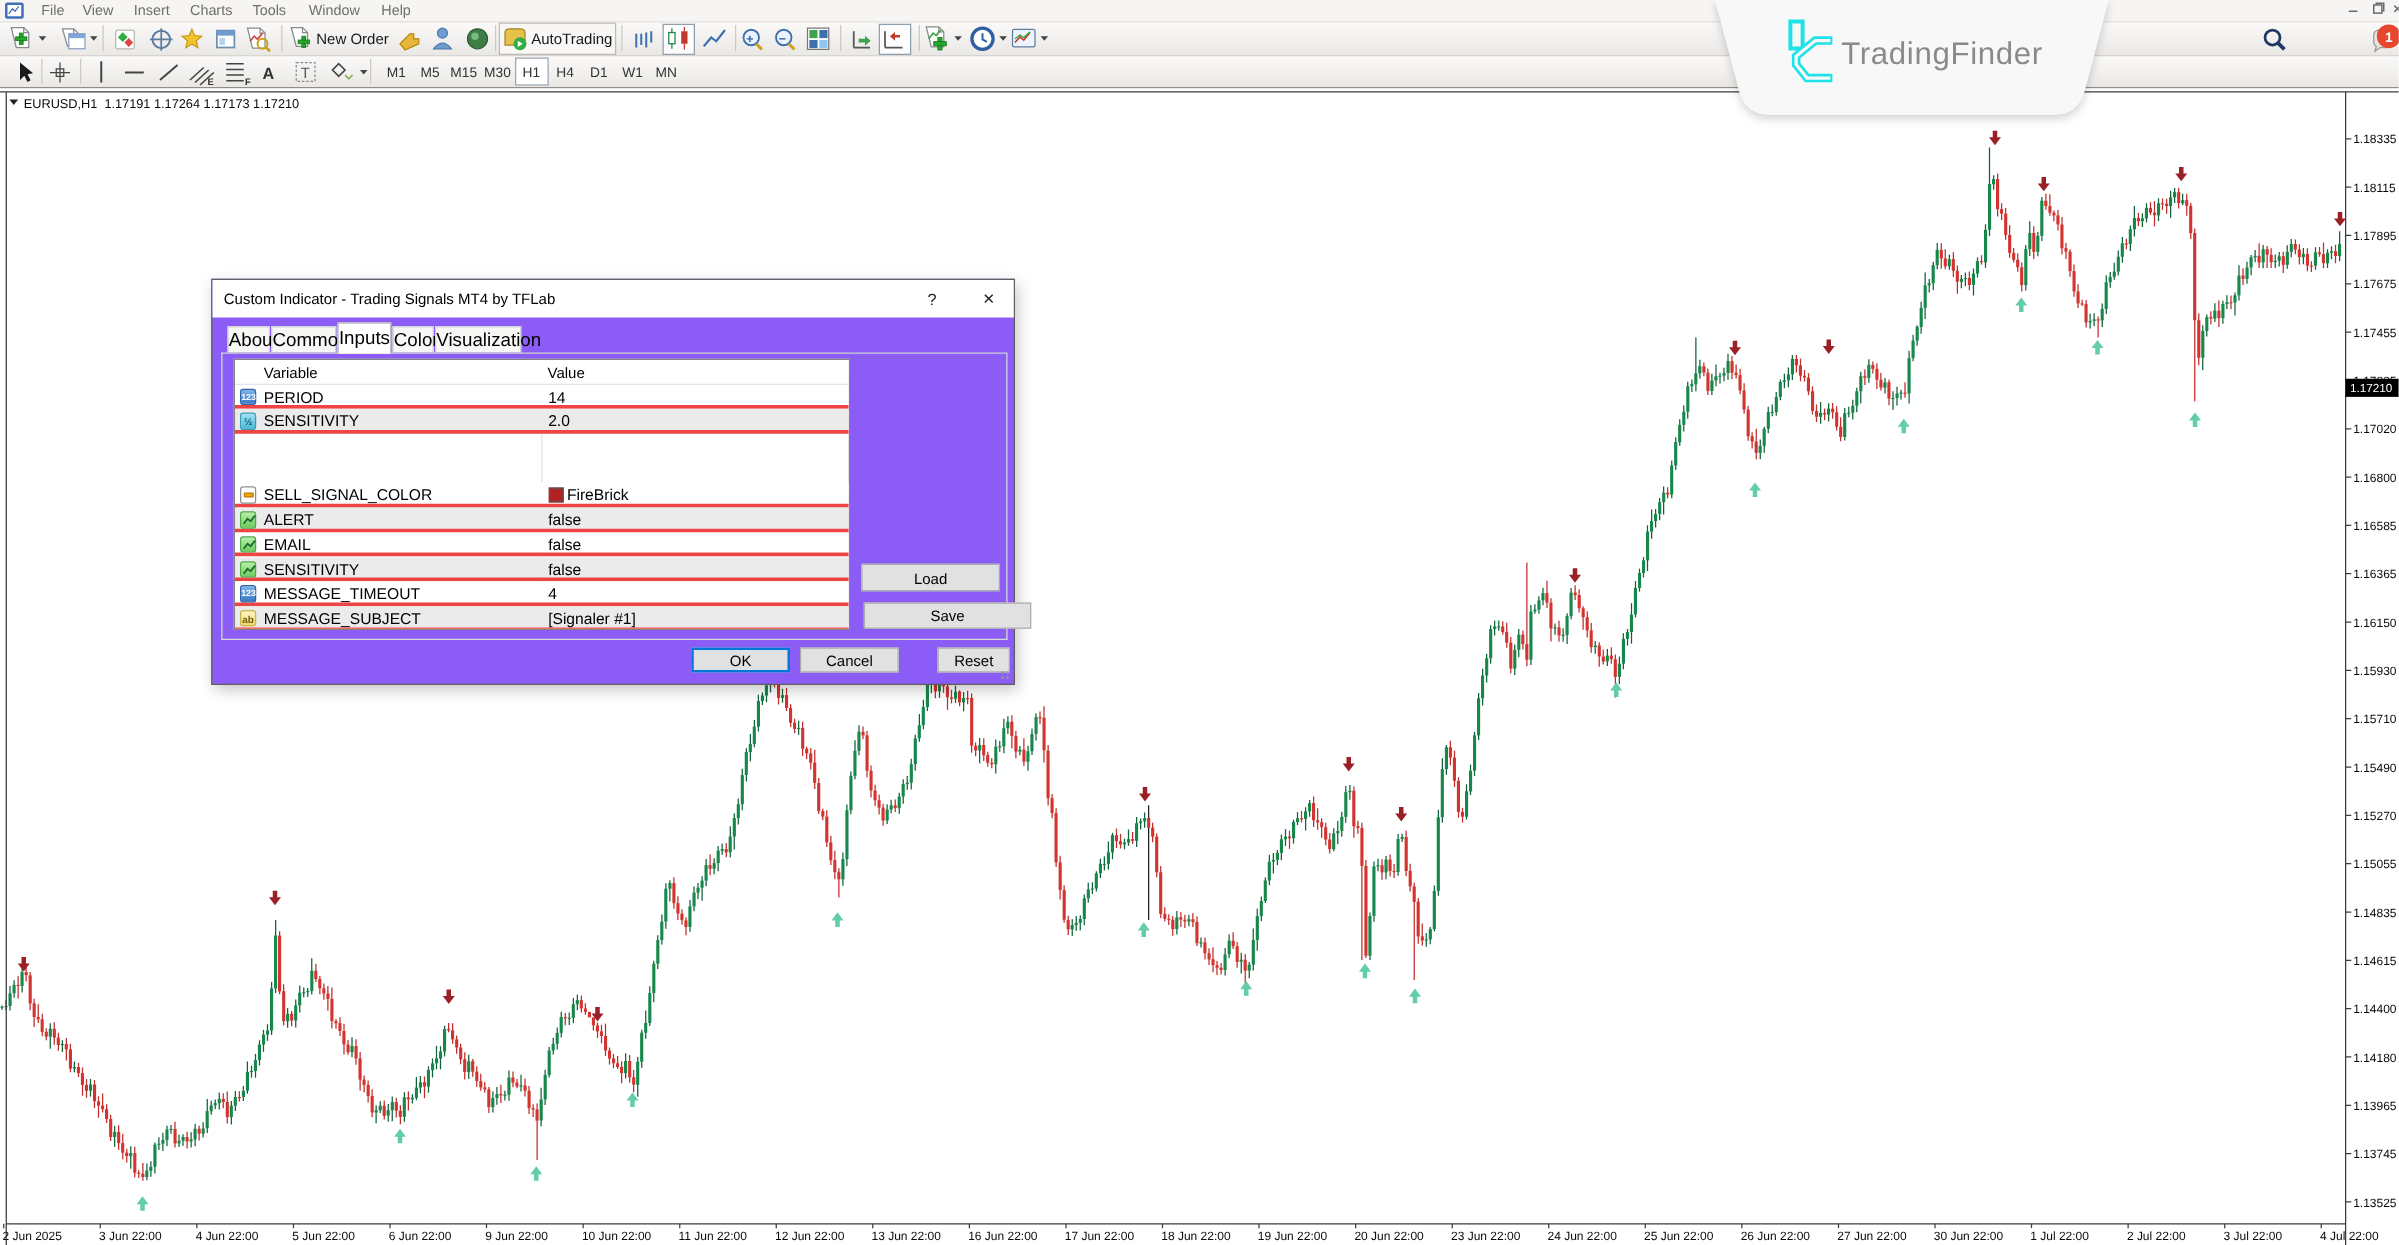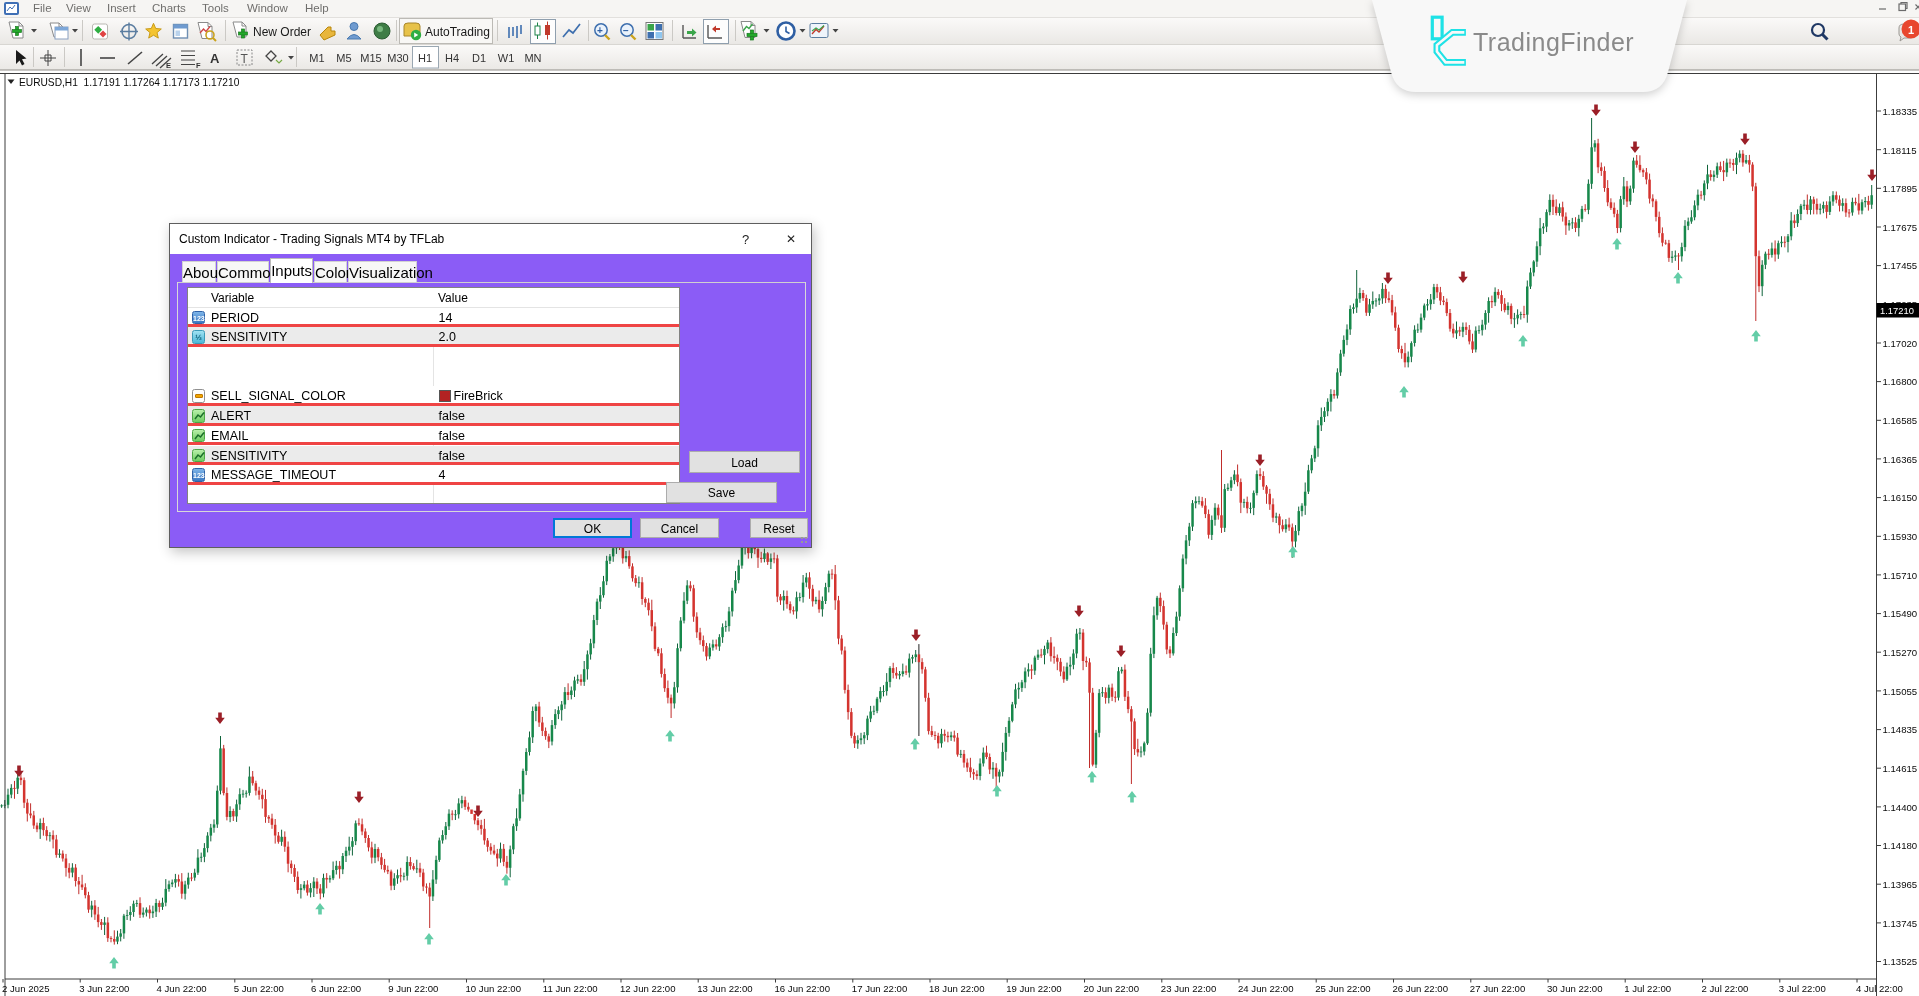--- a/index.html
+++ b/index.html
@@ -1588,20 +1588,25 @@
             </svg>
           </span>
           <span class="rlbl">SENSITIVITY</span>
           <span class="rval">false</span>
         </div>
         <div class="trow" style="top:177.2px">
           <span class="ric rnum">123</span>
           <span class="rlbl">MESSAGE_TIMEOUT</span>
           <span class="rval">4</span>
         </div>
+        <div class="trow odd" style="top:196.9px">
+          <span class="ric rab">ab</span>
+          <span class="rlbl">MESSAGE_SUBJECT</span>
+          <span class="rval">[Signaler #1]</span>
+        </div>
       </div>
       <div class="btn" style="left:519px;top:227px;width:111px;height:22px;line-height:22px">Load</div>
-      <div class="btn" style="left:496px;top:258px;width:111px;height:21px;line-height:21px">Save</div>
+      <div class="btn" style="left:521px;top:258px;width:134px;height:21px;line-height:21px">Save</div>
       <div class="btn ok" style="left:383px;top:294px;width:79px;height:20px;line-height:19px">OK</div>
       <div class="btn" style="left:470px;top:294px;width:79px;height:20px;line-height:20px">Cancel</div>
       <div class="btn" style="left:580px;top:294px;width:58px;height:20px;line-height:20px">Reset</div>
       <div id="grip"></div>
     </div>
   </div>
 </body></html>

